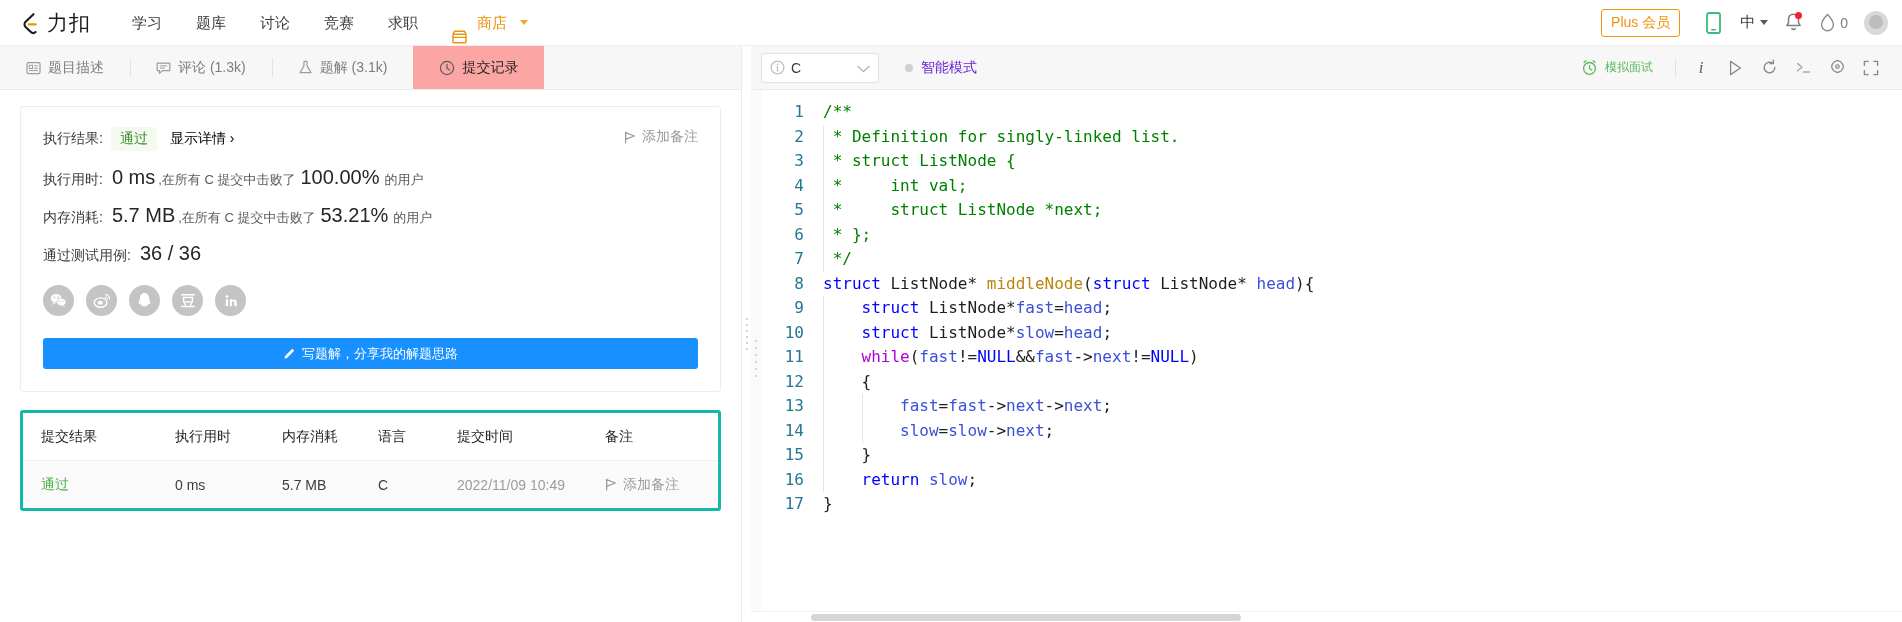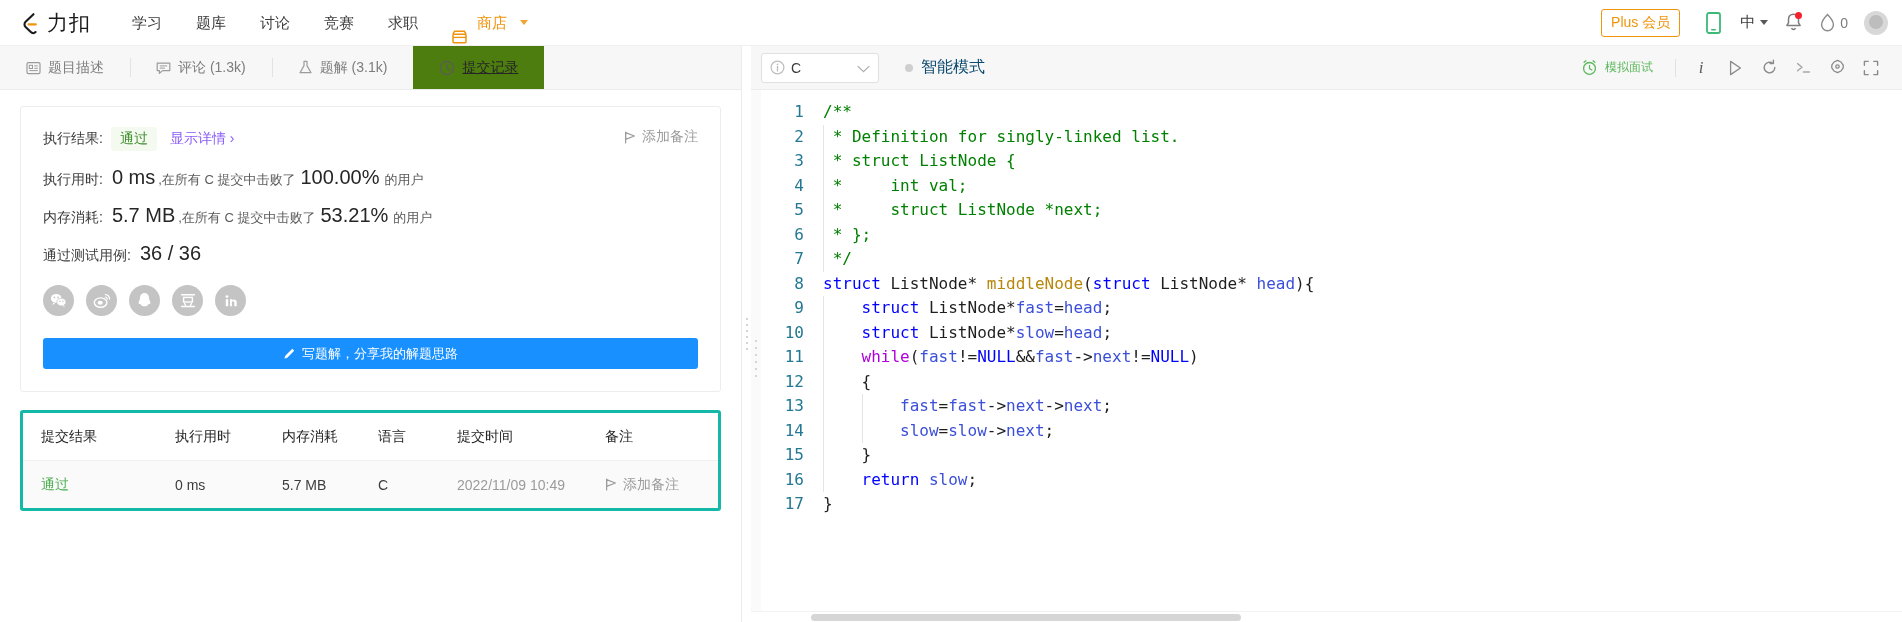--- a/index.html
+++ b/index.html
@@ -70,38 +70,38 @@
     background: #f7f7f7; border-bottom: 1px solid #ebebeb;
   }
   .tab {
     display: flex; align-items: center; gap: 7px;
     padding: 0 26px; font-size: 14px; color: #7d7d7d; cursor: pointer;
     position: relative; background: transparent; white-space: nowrap;
   }
   .tab + .tab::before {
     content:""; position:absolute; left:0; top:12px; bottom:12px; width:1px; background:#e3e3e3;
   }
-  .tab.active { background:#4d7c0f; color:#262626;text-decoration:underline; }
+  .tab.active { background:#fca5a5; color:#262626; }
   .tab.active::before { display:none; }
   .tab svg { display:block; }
 
   
   .left-scroll { flex:1; overflow:hidden; padding: 16px 20px 0 20px; min-height:0; position:relative;}
   .card {
     border: 1px solid #ededed; border-radius: 3px; background:#fff;
     padding: 20px 22px 22px 22px; position: relative;
   }
   .row { display:flex; align-items:baseline; margin-bottom: 15px; }
   .row:last-child { margin-bottom: 0; }
   .lbl { font-size: 14px; color: #3c3c3c; white-space:nowrap; }
   .pass-pill {
     background:#f5faf0; color:#3e8e2e; font-size:14px; border-radius:3px;
     padding: 3px 9px; margin-left: 8px; font-weight: 500;
   }
-  .detail-link { color:#8b5cf6; font-size:14px; margin-left:13px; cursor:pointer; white-space:nowrap;}
+  .detail-link { color:#000000; font-size:14px; margin-left:13px; cursor:pointer; white-space:nowrap;}
   .big-num { font-size: 20px; color:#262626; margin: 0 3px 0 9px; white-space:nowrap; }
   .mid-txt { font-size: 13px; color:#5a5a5a; white-space:nowrap; }
   .pct { font-size: 20px; color:#262626; margin: 0 5px; white-space:nowrap; }
   .addnote {
     position:absolute; right:22px; top:21px; display:flex; align-items:center; gap:6px;
     color:#9b9b9b; font-size:14px; cursor:pointer; white-space:nowrap;
   }
   .share-label { font-size:13px; color:#5a5a5a; margin-bottom:11px; }
   .share-icons { display:flex; gap:12px; }
   .sicon {
@@ -143,21 +143,21 @@
   .rt-bar {
     height: 44px; min-height:44px; background:#f7f7f7; border-bottom:1px solid #ebebeb;
     display:flex; align-items:center; padding: 0 14px 0 10px;
   }
   .lang-select {
     width: 118px; height: 30px; border:1px solid #e0e0e0; border-radius:3px; background:#fff;
     display:flex; align-items:center; padding: 0 8px; gap:6px; cursor:pointer; font-size:14px; color:#3c3c3c;
   }
   .lang-select .sel-caret { margin-left:auto; color:#b0b0b0; }
   .smart-mode { display:flex; align-items:center; gap:8px; margin-left:26px;
-    font-size:16px; color:#0c4a6e; cursor:pointer; }
+    font-size:14px; color:#6d28d9; cursor:pointer; }
   .sm-dot { width:8px; height:8px; border-radius:50%; background:#cfcfcf; display:block; }
   .rt-right { margin-left:auto; display:flex; align-items:center; gap:0; }
   .mock-itv { display:flex; align-items:center; gap:7px; color:#5cb85c; font-size:12px;
     cursor:pointer; padding-right:14px; }
   .vdiv { width:1px; height:18px; background:#e0e0e0; margin:0 8px; }
   .tb-icon { width:34px; height:34px; display:flex; align-items:center; justify-content:center;
     color:#8a8a8a; cursor:pointer; }
 
   
   .editor { flex:1; display:flex; min-height:0; overflow:hidden; background:#fff;

